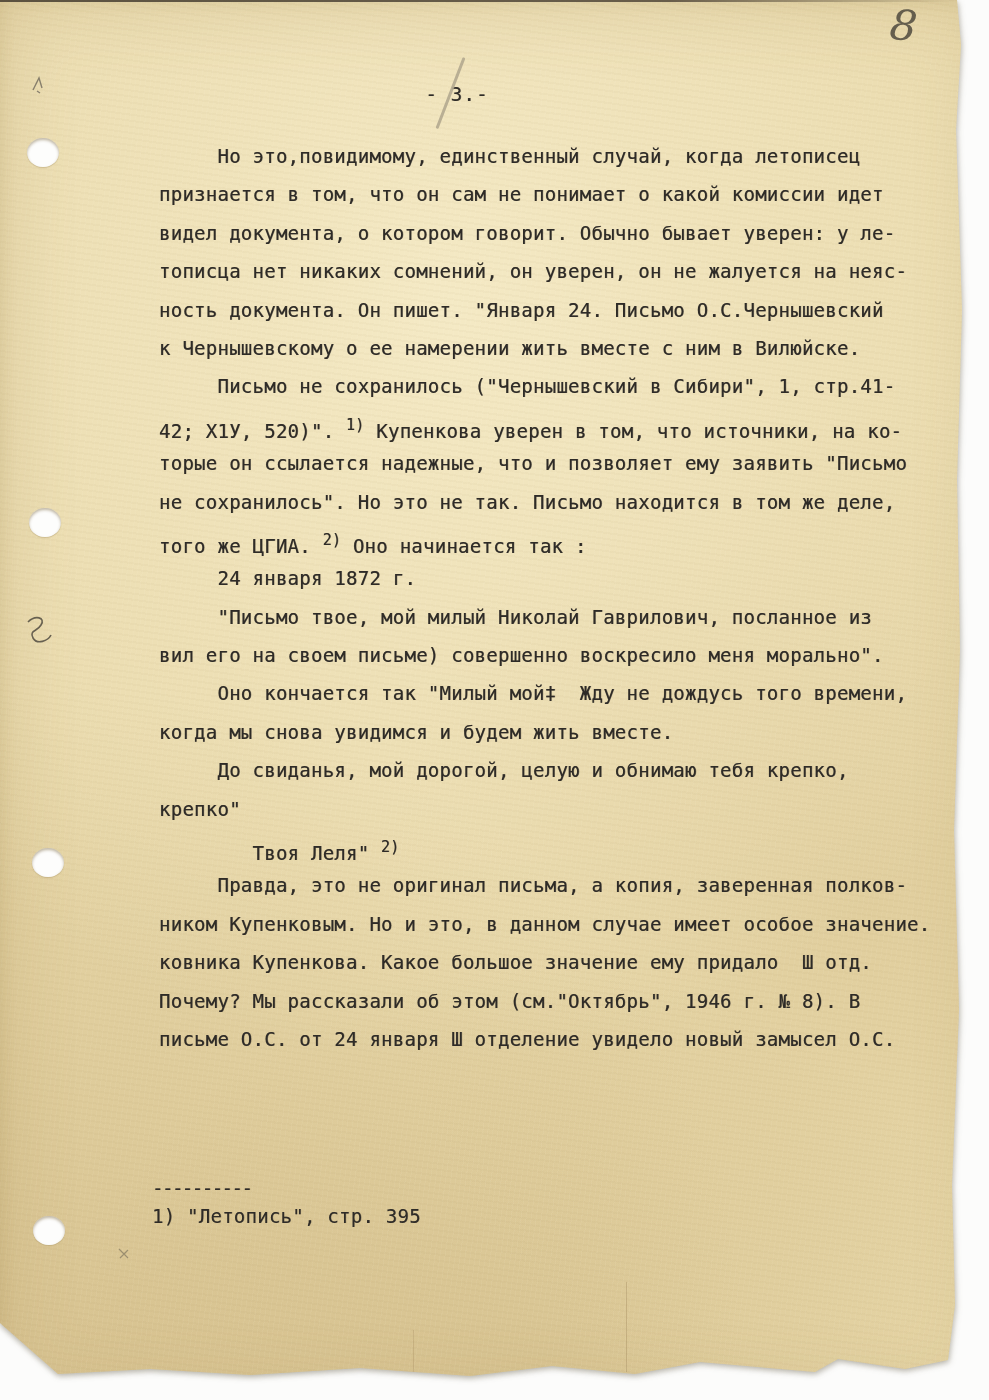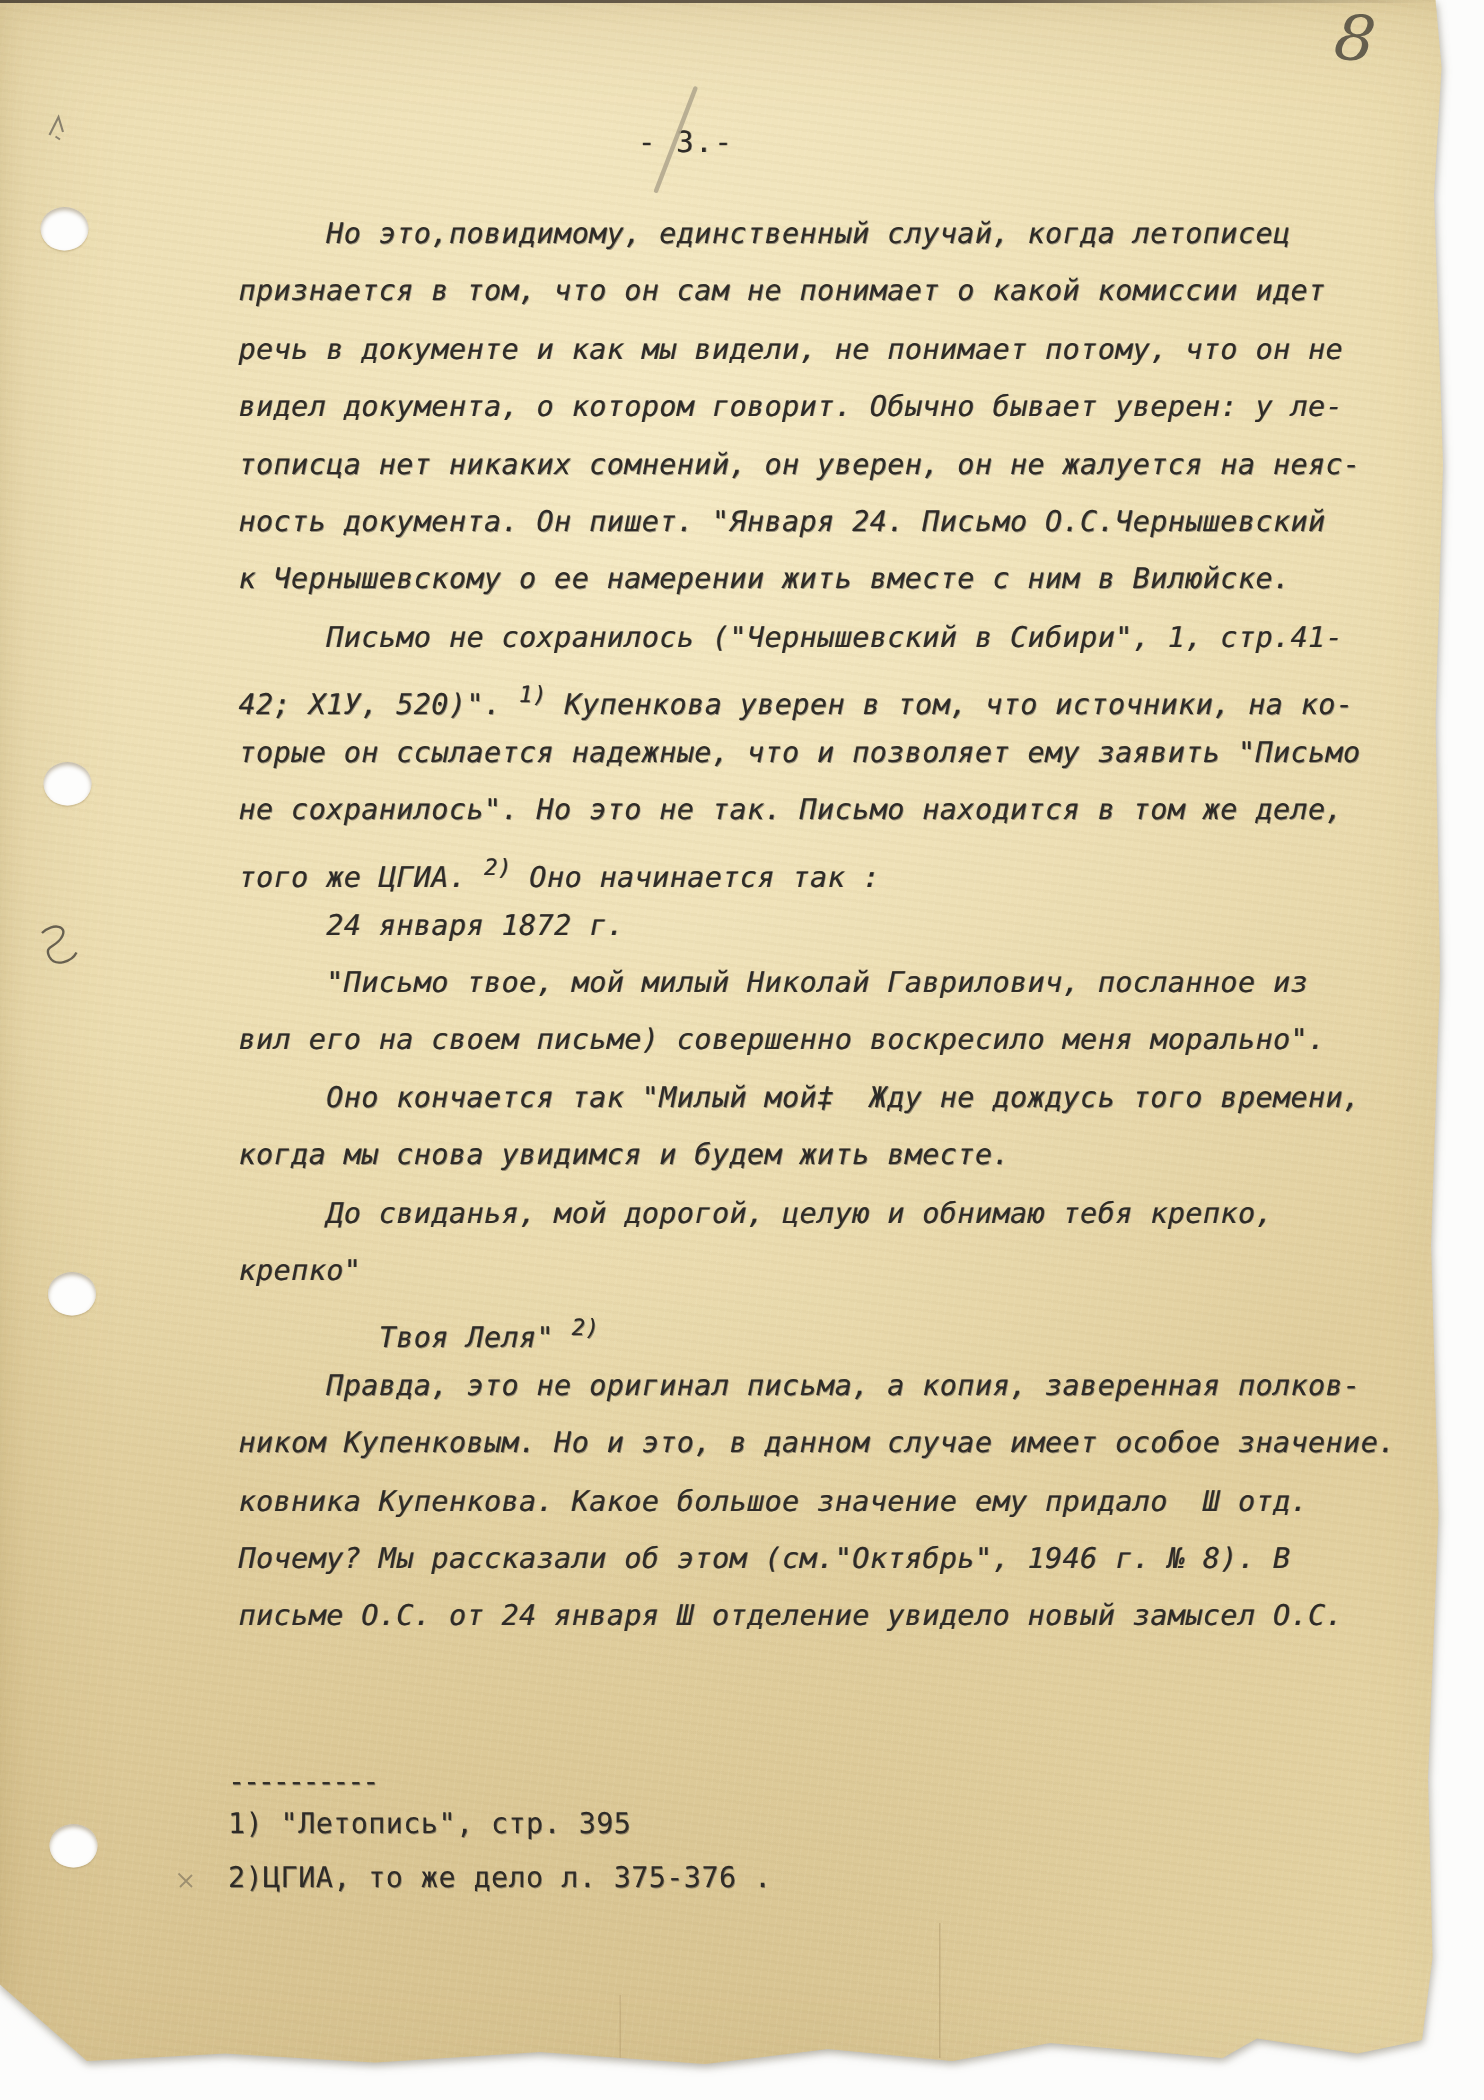--- a/index.html
+++ b/index.html
@@ -15,21 +15,21 @@
       radial-gradient(80% 50% at 55% 99%, rgba(170,140,82,.20), rgba(170,140,82,0) 60%),
       #e8d8a9;}
   .grain{position:absolute;inset:0;background:
       repeating-linear-gradient(8deg, rgba(125,98,50,.03) 0 2px, rgba(255,255,255,0) 2px 6px),
       repeating-linear-gradient(98deg, rgba(255,252,238,.05) 0 1px, rgba(255,255,255,0) 1px 5px);}
   .vignette{position:absolute;inset:0;box-shadow:inset 0 0 75px rgba(150,118,60,.22), inset 0 0 16px rgba(150,118,60,.14);}
   .topline{position:absolute;left:0;top:0;width:956px;height:2px;
       background:linear-gradient(90deg,#3c342a 0%,#4a4034 70%,rgba(74,64,52,0) 100%);opacity:.8;}
   .typed{position:absolute;left:159px;top:137px;color:#2e2b27;font-size:19px;letter-spacing:.25px;
       text-shadow:.5px .4px .4px rgba(46,43,39,.45), -.2px 0 0 rgba(46,43,39,.25);}
-  .tline{height:38.4px;line-height:38.4px;white-space:pre;font-style:italic;}
+  .tline{height:38.4px;line-height:38.4px;white-space:pre;}
   .sup{font-size:15px;vertical-align:8px;}
   .header{position:absolute;left:357px;top:76px;width:200px;text-align:center;color:#2e2b27;
       font-size:19.5px;line-height:38px;letter-spacing:1px;white-space:pre;
       text-shadow:.5px .4px .4px rgba(46,43,39,.45);}
   .check{position:absolute;left:449px;top:55px;width:2.5px;height:76px;background:#b2a98f;
       transform:rotate(21deg);border-radius:2px;opacity:.9;}
   .fsep{position:absolute;left:152px;top:1176px;color:#2e2b27;font-size:19px;line-height:24px;
       letter-spacing:-1.5px;white-space:pre;text-shadow:.5px .4px .4px rgba(46,43,39,.45);}
   .footnotes{position:absolute;left:152px;top:1198px;color:#2e2b27;font-size:19px;letter-spacing:.25px;
       text-shadow:.5px .4px .4px rgba(46,43,39,.45);}
@@ -55,21 +55,20 @@
       <div class="grain"></div>
       <div class="vignette"></div>
       <div class="topline"></div>
 
       <div class="header">- 3.-</div>
       <div class="check"></div>
 
       <div class="typed">
           <div class="tline"><span>     Но это,повидимому, единственный случай, когда летописец</span></div>
           <div class="tline"><span>признается в том, что он сам не понимает о какой комиссии идет</span></div>
-          <div class="tline"><span>речь в документе и как мы видели, не понимает потому, что он не</span></div>
           <div class="tline"><span>видел документа, о котором говорит. Обычно бывает уверен: у ле-</span></div>
           <div class="tline"><span>тописца нет никаких сомнений, он уверен, он не жалуется на неяс-</span></div>
           <div class="tline"><span>ность документа. Он пишет. "Января 24. Письмо О.С.Чернышевский</span></div>
           <div class="tline"><span>к Чернышевскому о ее намерении жить вместе с ним в Вилюйске.</span></div>
           <div class="tline"><span>     Письмо не сохранилось ("Чернышевский в Сибири", 1, стр.41-</span></div>
           <div class="tline"><span>42; Х1У, 520)". </span><span class="sup">1)</span><span> Купенкова уверен в том, что источники, на ко-</span></div>
           <div class="tline"><span>торые он ссылается надежные, что и позволяет ему заявить "Письмо</span></div>
           <div class="tline"><span>не сохранилось". Но это не так. Письмо находится в том же деле,</span></div>
           <div class="tline"><span>того же ЦГИА. </span><span class="sup">2)</span><span> Оно начинается так :</span></div>
           <div class="tline"><span>     24 января 1872 г.</span></div>
@@ -83,21 +82,20 @@
           <div class="tline"><span>     Правда, это не оригинал письма, а копия, заверенная полков-</span></div>
           <div class="tline"><span>ником Купенковым. Но и это, в данном случае имеет особое значение.</span></div>
           <div class="tline"><span>ковника Купенкова. Какое большое значение ему придало  Ш отд.</span></div>
           <div class="tline"><span>Почему? Мы рассказали об этом (см."Октябрь", 1946 г. № 8). В</span></div>
           <div class="tline"><span>письме О.С. от 24 января Ш отделение увидело новый замысел О.С.</span></div>
         </div>
 
       <div class="fsep">----------</div>
       <div class="footnotes">
           <div class="fline">1) "Летопись", стр. 395</div>
-          <div class="fline">2)ЦГИА, то же дело л. 375-376 .</div>
         </div>
 
       <div class="hole hole1"></div>
       <div class="hole hole2"></div>
       <div class="hole hole3"></div>
       <div class="hole hole4"></div>
 
       <svg class="mark" style="left:30px;top:74px" width="22" height="22" viewBox="0 0 22 22">
         <path d="M3,16 L9,4 L12,14 M7,17 l3,2" fill="none" stroke="#55504a" stroke-width="1.4" opacity="0.65"></path>
       </svg>

